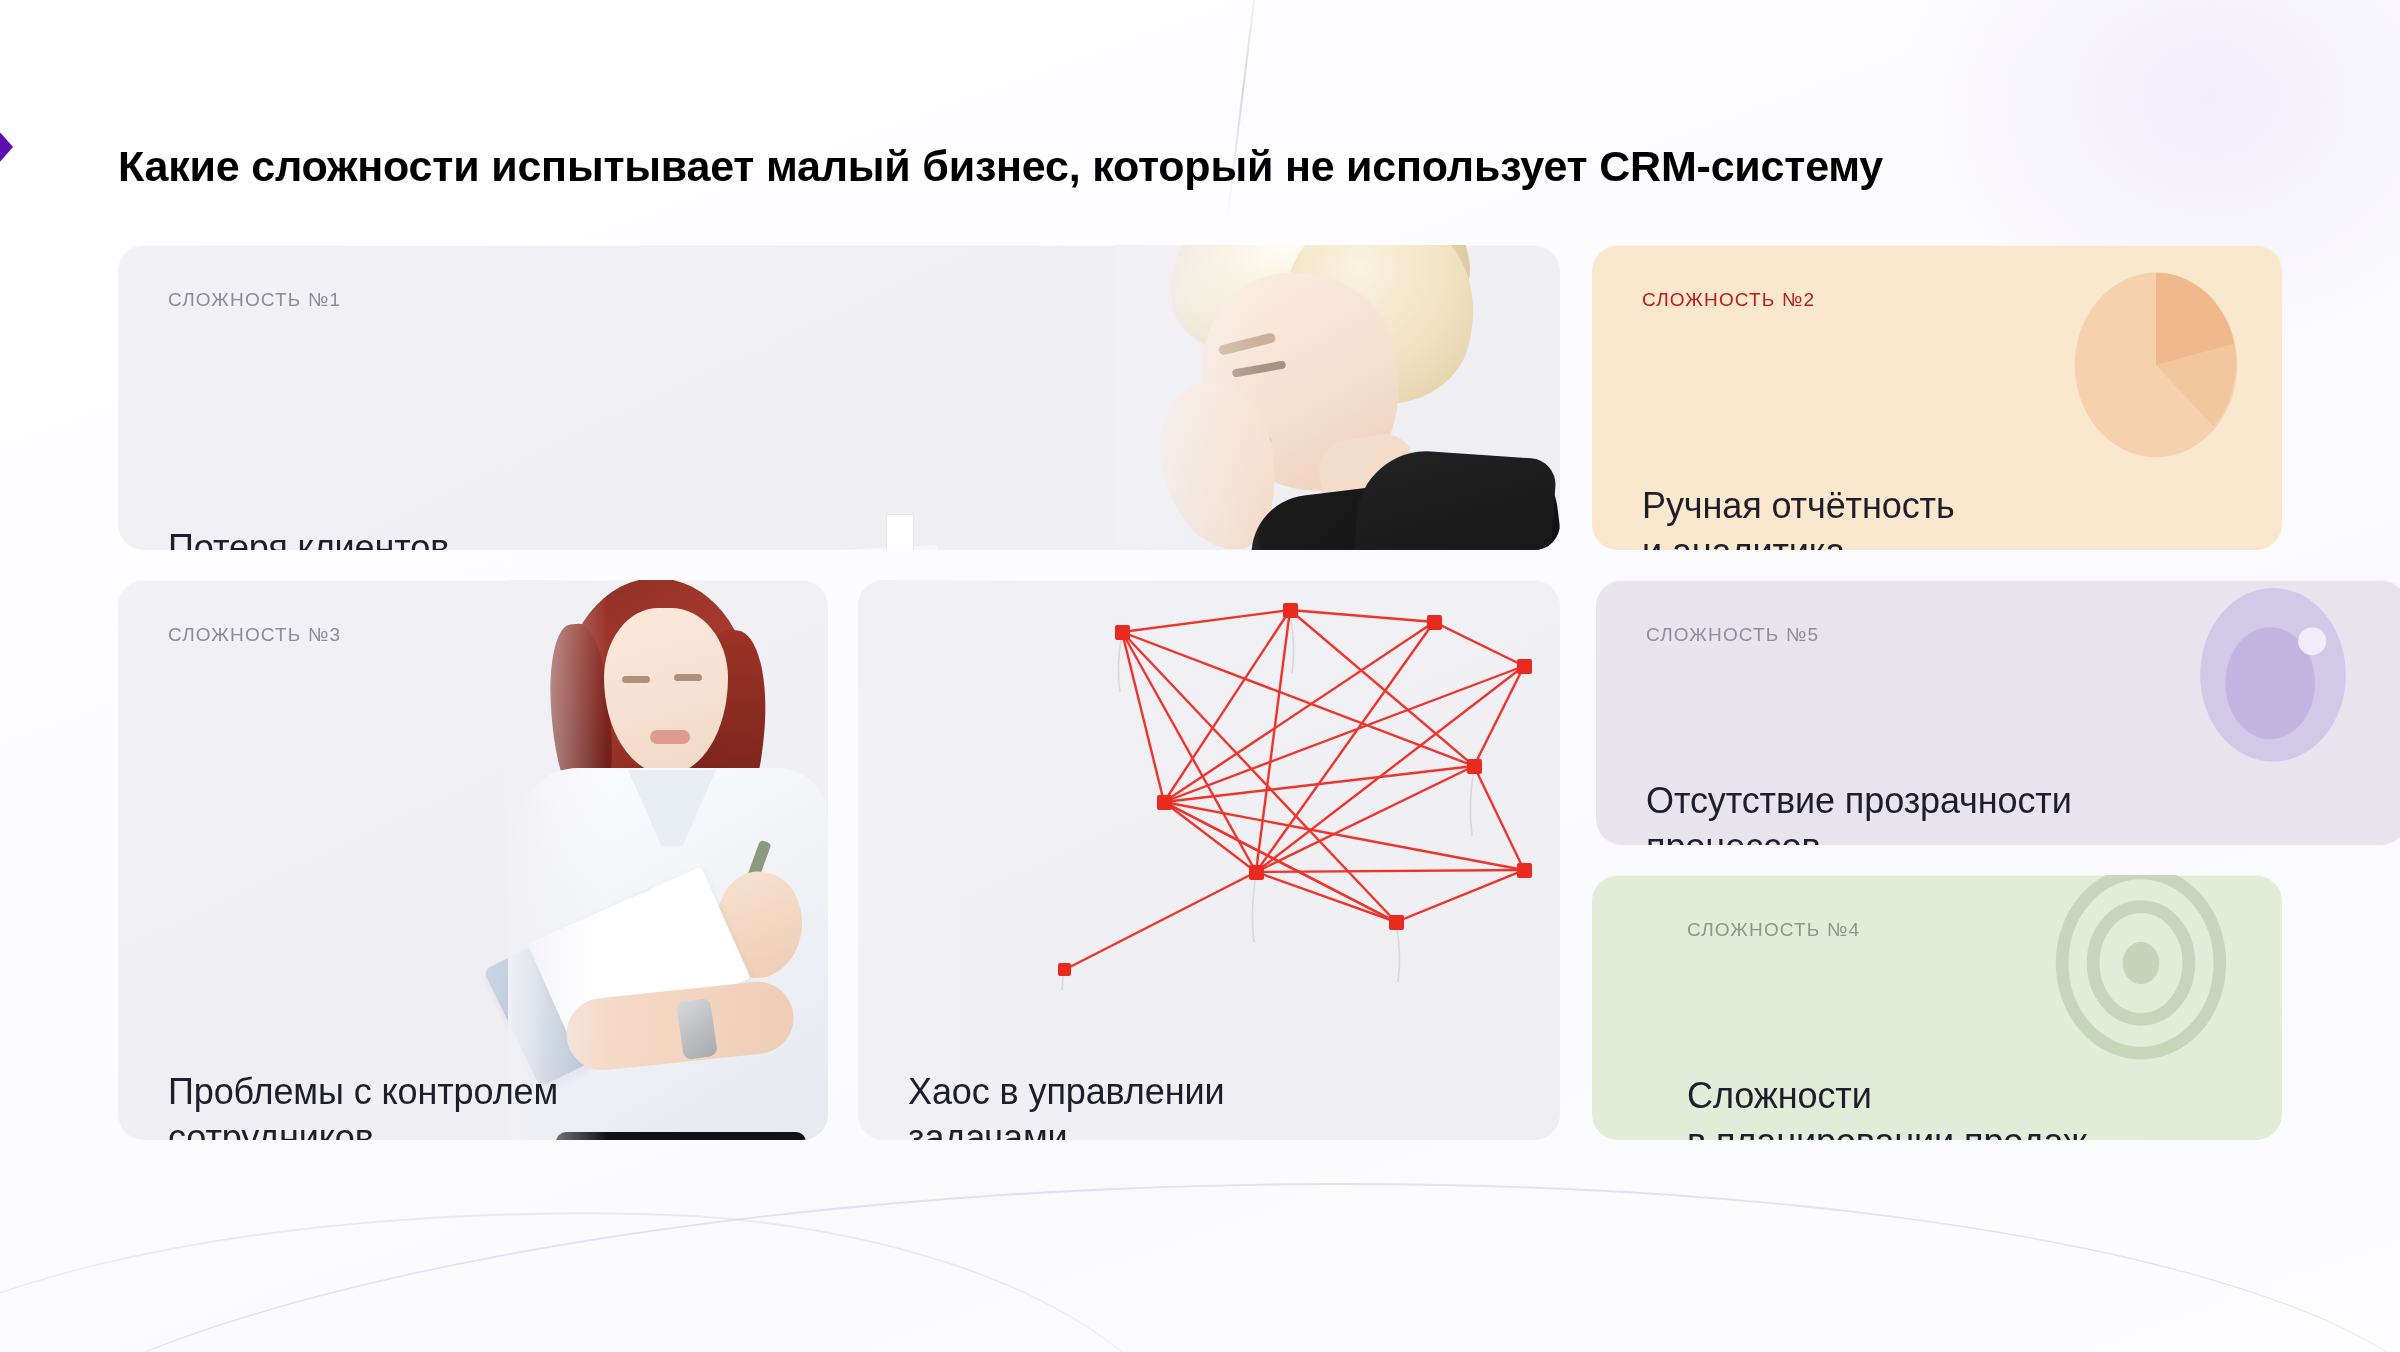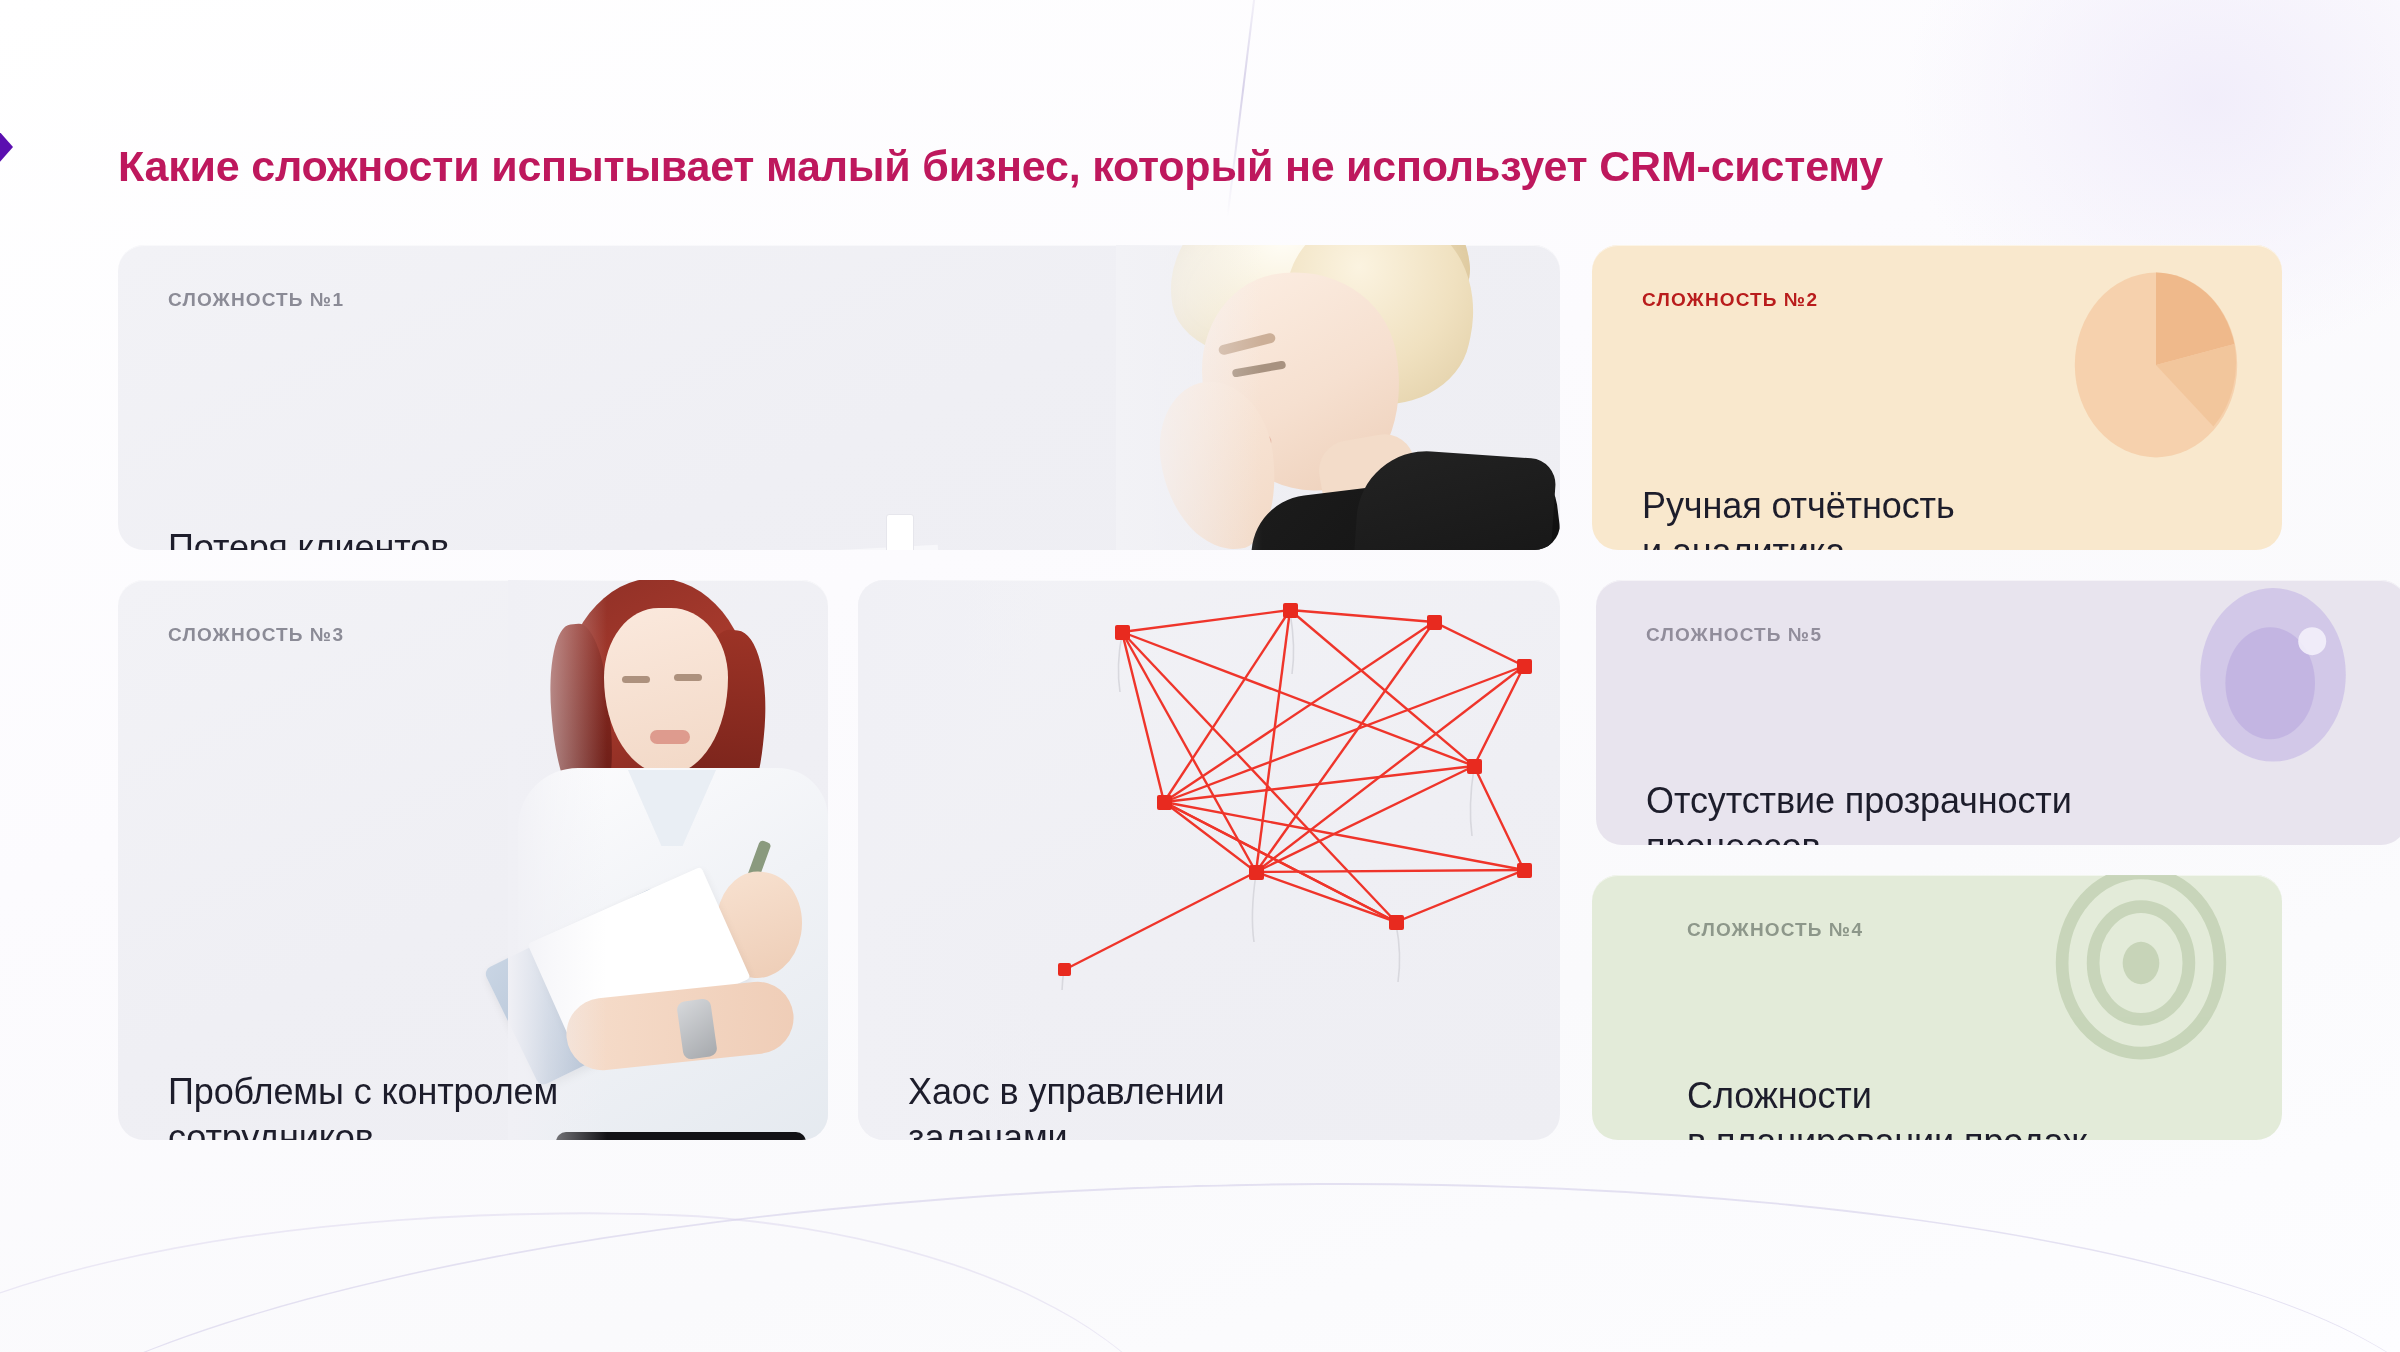--- a/index.html
+++ b/index.html
@@ -29,29 +29,29 @@
       background:radial-gradient(ellipse at center,rgba(240,236,250,.9),rgba(255,255,255,0) 70%);}
 
   
   .arrow-marker{position:absolute;left:-18px;top:112px;width:50px;height:70px;
       background:#5b0fb0;
       clip-path:polygon(0% 0%,62% 50%,0% 100%);
       filter:drop-shadow(0 2px 4px rgba(91,15,176,.25));}
 
   
   .page-title{position:absolute;left:118px;top:112px;width:2150px;
-      font-size:43px;line-height:1.18;font-weight:700;color:#be185d;
+      font-size:43px;line-height:1.18;font-weight:700;color:#000000;
       letter-spacing:-0.2px;}
 
   
   .grid{position:absolute;left:118px;top:245px;width:2164px;height:1000px;}
 
   .card{position:absolute;border-radius:26px;overflow:hidden;box-sizing:border-box;}
   .card .inner{position:relative;z-index:6;height:100%;padding:44px 50px;display:flex;flex-direction:column;}
-  .eyebrow{font-size:19px;font-weight:700;letter-spacing:1.15px;color:#8b8b96;text-transform:uppercase;}
+  .eyebrow{font-size:19px;font-weight:400;letter-spacing:1.15px;color:#8b8b96;text-transform:uppercase;}
   .c-title{margin-top:auto;font-size:36px;line-height:1.26;font-weight:400;color:#1d1d2b;letter-spacing:-0.1px;white-space:pre-line;}
 
   .grey{background:linear-gradient(155deg,#f2f2f6 0%,#efeff4 55%,#eeeef3 100%);}
   .orange{background:#f9e8cd;}
   .lilac{background:#e8e4ee;}
   .green{background:#e3ebd9;padding-left:45px;}
   .orange .eyebrow{color:#b91c1c;}
   .lilac .eyebrow{color:#918d9b;}
   .green .eyebrow{color:#8d978a;}
 

